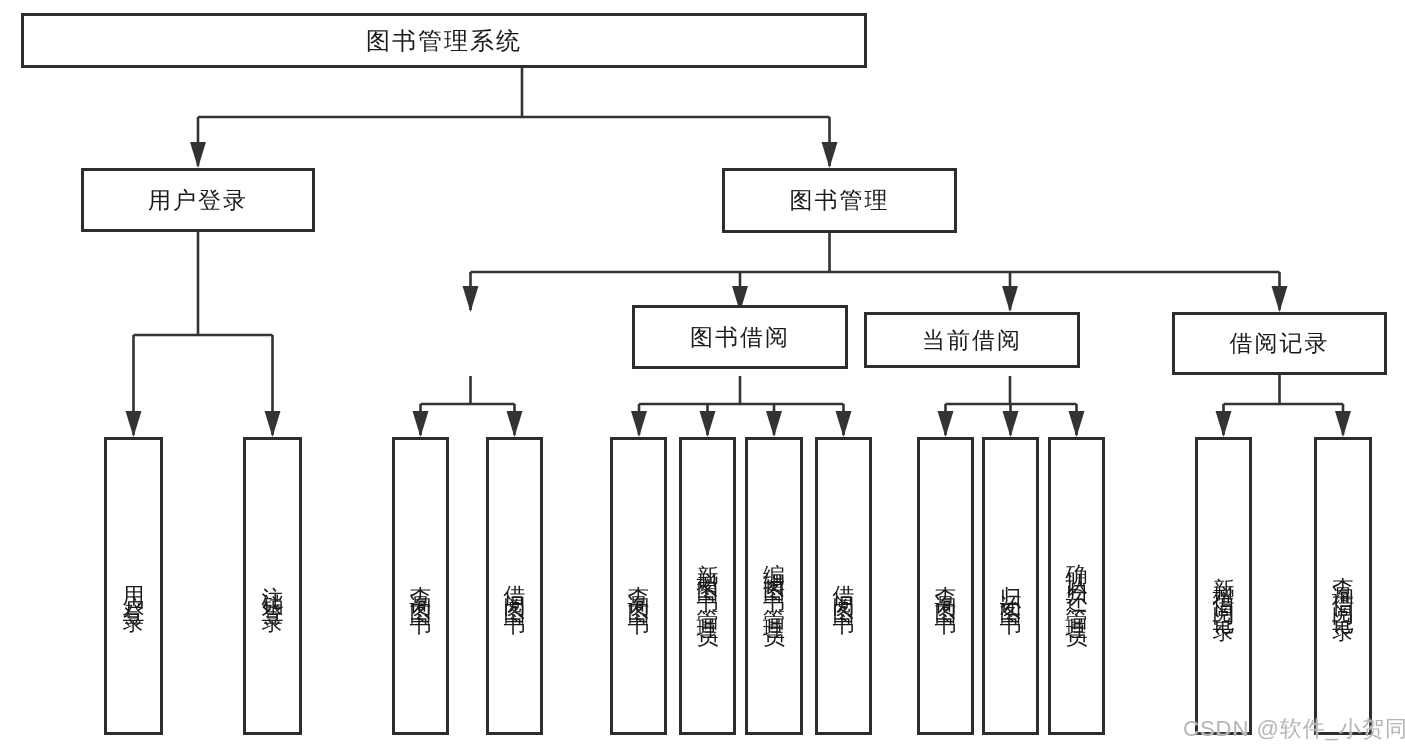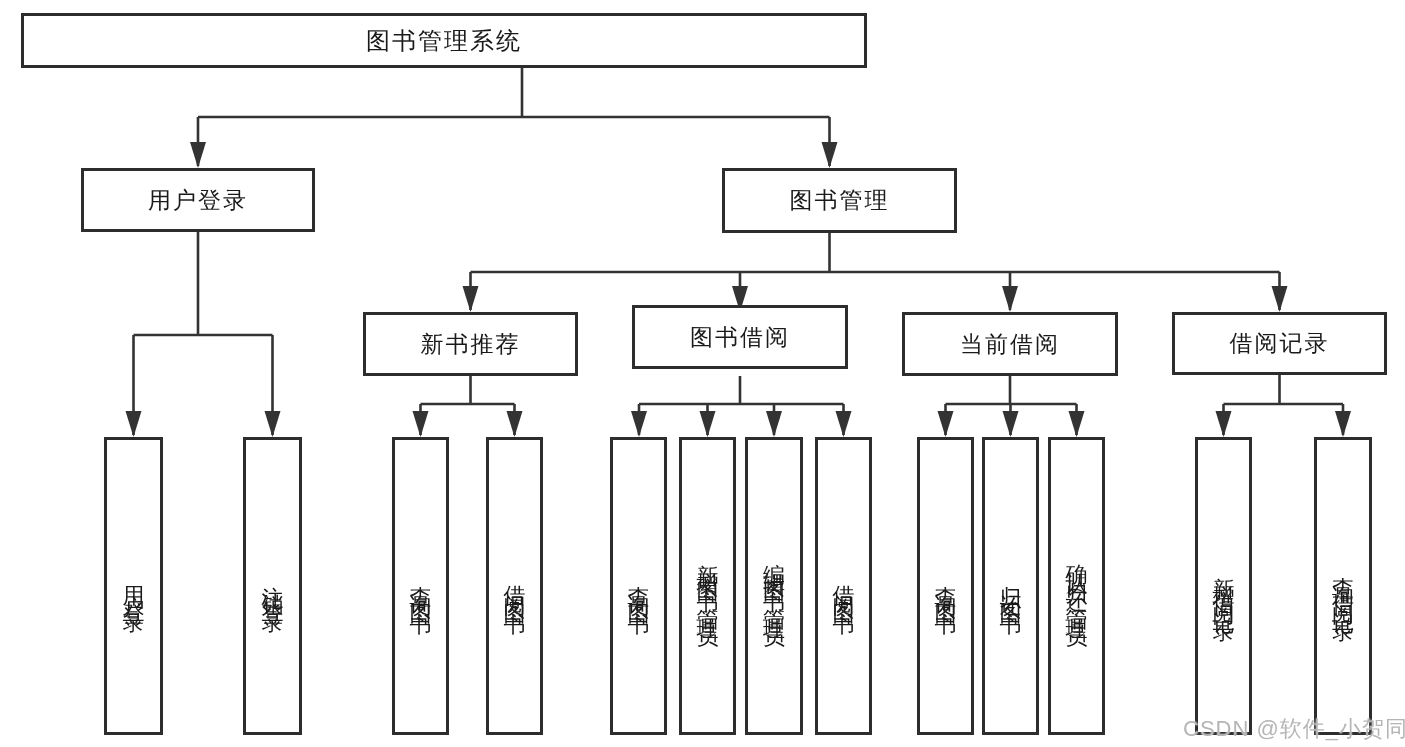--- a/index.html
+++ b/index.html
@@ -97,23 +97,22 @@
       <polygon points="1215.5,411 1231.5,411 1223.5,437"></polygon>
       <polygon points="1335,411 1351,411 1343,437"></polygon>
     </g>
   </svg>
 
   <div class="box rootbox" style="left:21px; top:13px; width:846px; height:55px;">图书管理系统</div>
 
   <div class="box hbox" style="left:81px; top:168px; width:234px; height:64px;">用户登录</div>
   <div class="box hbox" style="left:712px; top:168px; width:235px; height:65px;margin-left:10px;">图书管理</div>
 
-  <div class="box hbox" style="left:363px; top:312px; width:215px; height:64px;">新书推荐</div>
   <div class="box hbox" style="left:632px; top:305px; width:216px; height:64px;">图书借阅</div>
-  <div class="box hbox" style="left:902px; top:312px; width:216px; height:64px;">当前借阅</div>
+  <div class="box hbox" style="left:864px; top:312px; width:216px; height:56px;">当前借阅</div>
   <div class="box hbox" style="left:1172px; top:312px; width:215px; height:63px;">借阅记录</div>
 
   <div class="box leaf" style="left:104px; top:437px; width:59px; height:298px;">用户登录</div>
   <div class="box leaf" style="left:243px; top:437px; width:59px; height:298px;">注销登录</div>
 
   <div class="box leaf" style="left:392px; top:437px; width:57px; height:298px;">查询图书</div>
   <div class="box leaf" style="left:486px; top:437px; width:57px; height:298px;">借阅图书</div>
 
   <div class="box leaf" style="left:610px; top:437px; width:57px; height:298px;">查询图书</div>
   <div class="box leaf" style="left:679px; top:437px; width:57px; height:298px;">新增图书（管理员）</div>

